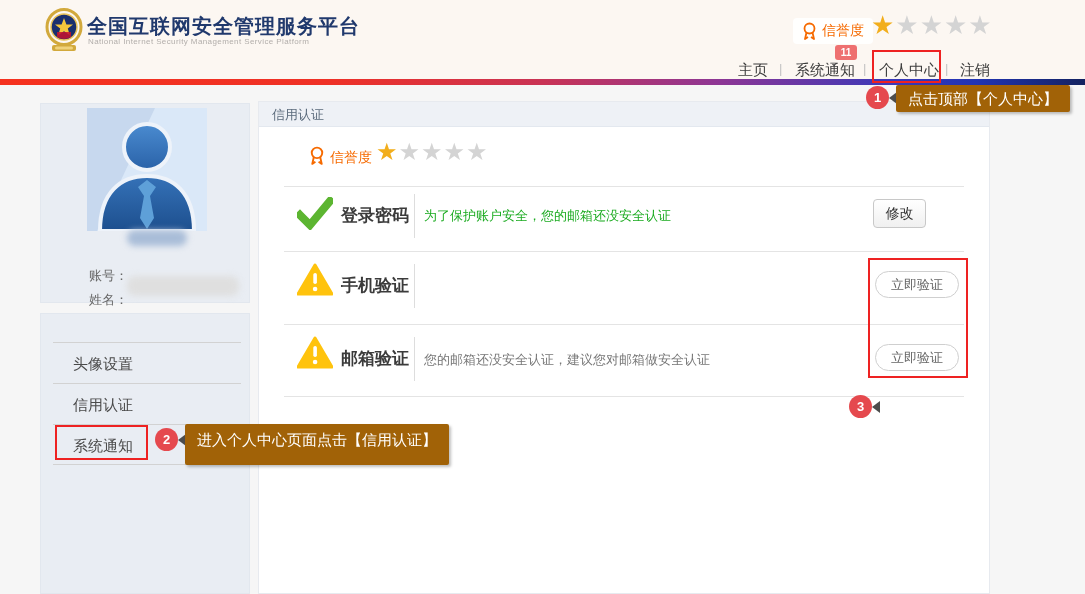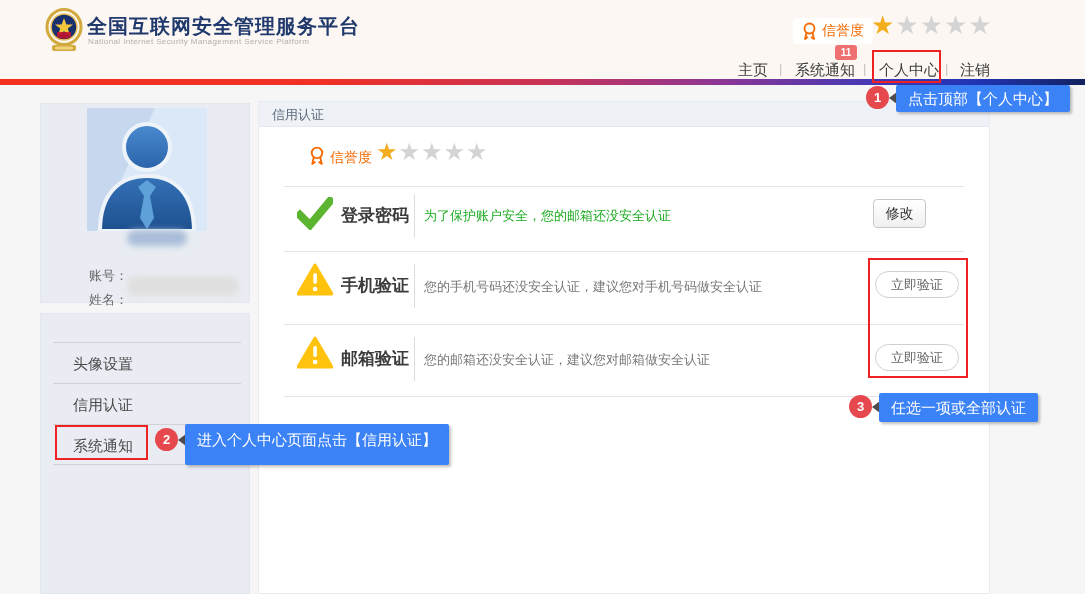--- a/index.html
+++ b/index.html
@@ -62,21 +62,21 @@
   .btn-pill { position:absolute; width:84px; height:27px; background:#fff; border:1px solid #cfcfcf; border-radius:14px; font-size:13px; color:#666; cursor:pointer; font-family:inherit; }
 
   
   .red-box { position:absolute; border:2px solid #ee2222; z-index:40; pointer-events:none; }
   .red-box-nav { left:872px; top:50px; width:69px; height:33px; }
   .red-box-menu { left:55px; top:425px; width:93px; height:35px; }
   .red-box-buttons { left:868px; top:258px; width:100px; height:120px; }
 
   
   .step-circle { position:absolute; width:23px; height:23px; background:#e5494e; border-radius:50%; color:#fff; font-size:13px; font-weight:bold; text-align:center; line-height:23px; z-index:51; }
-  .tooltip { position:absolute; height:27px; line-height:27px; padding:0 12px; background:#3b82f6; color:#fff; font-size:15px; border-radius:2px; box-shadow:2px 2px 3px rgba(0,0,0,.25); white-space:nowrap; z-index:50; }
+  .tooltip { position:absolute; height:27px; line-height:27px; padding:0 12px; background:#a16207; color:#fff; font-size:15px; border-radius:2px; box-shadow:2px 2px 3px rgba(0,0,0,.25); white-space:nowrap; z-index:50; }
   .tip-arrow { position:absolute; width:0; height:0; border-top:6px solid transparent; border-bottom:6px solid transparent; border-right:8px solid #4c4c4c; z-index:50; }
 
   .c1-circle { left:866px; top:86px; }
   .c1-arrow  { left:889px; top:92px; }
   .c1-tip    { left:896px; top:85px; }
 
   .c2-circle { left:155px; top:428px; }
   .c2-arrow  { left:178px; top:434px; }
   .c2-tip    { left:185px; top:424px; height:41px; line-height:31px; }
 
@@ -185,21 +185,20 @@
 
     <div class="hdiv" style="top:149px"></div>
 
     <svg class="row-icon" style="top:161px" viewBox="0 0 36 33">
       <path d="M18 2 L35 31 H1 Z" fill="#ffc30d" stroke="#ffc30d" stroke-width="3" stroke-linejoin="round"></path>
       <rect x="16.3" y="10" width="3.6" height="11" rx="1.8" fill="#fff"></rect>
       <circle cx="18.1" cy="26" r="2.3" fill="#fff"></circle>
     </svg>
     <div class="row-label" style="top:172px">手机验证</div>
     <div class="vsep" style="top:162px"></div>
-    <div class="row-desc desc-gray" style="top:176px">您的手机号码还没安全认证，建议您对手机号码做安全认证</div>
     <button class="btn-pill" style="left:616px; top:169px">立即验证</button>
 
     <div class="hdiv" style="top:222px"></div>
 
     <svg class="row-icon" style="top:234px" viewBox="0 0 36 33">
       <path d="M18 2 L35 31 H1 Z" fill="#ffc30d" stroke="#ffc30d" stroke-width="3" stroke-linejoin="round"></path>
       <rect x="16.3" y="10" width="3.6" height="11" rx="1.8" fill="#fff"></rect>
       <circle cx="18.1" cy="26" r="2.3" fill="#fff"></circle>
     </svg>
     <div class="row-label" style="top:245px">邮箱验证</div>
@@ -217,15 +216,14 @@
   <div class="step-circle c1-circle">1</div>
   <div class="tip-arrow c1-arrow"></div>
   <div class="tooltip c1-tip">点击顶部【个人中心】</div>
 
   <div class="step-circle c2-circle">2</div>
   <div class="tip-arrow c2-arrow"></div>
   <div class="tooltip c2-tip">进入个人中心页面点击【信用认证】</div>
 
   <div class="step-circle c3-circle">3</div>
   <div class="tip-arrow c3-arrow"></div>
-  <div class="tooltip c3-tip">任选一项或全部认证</div>
 
 </div>
 
 </body></html>

